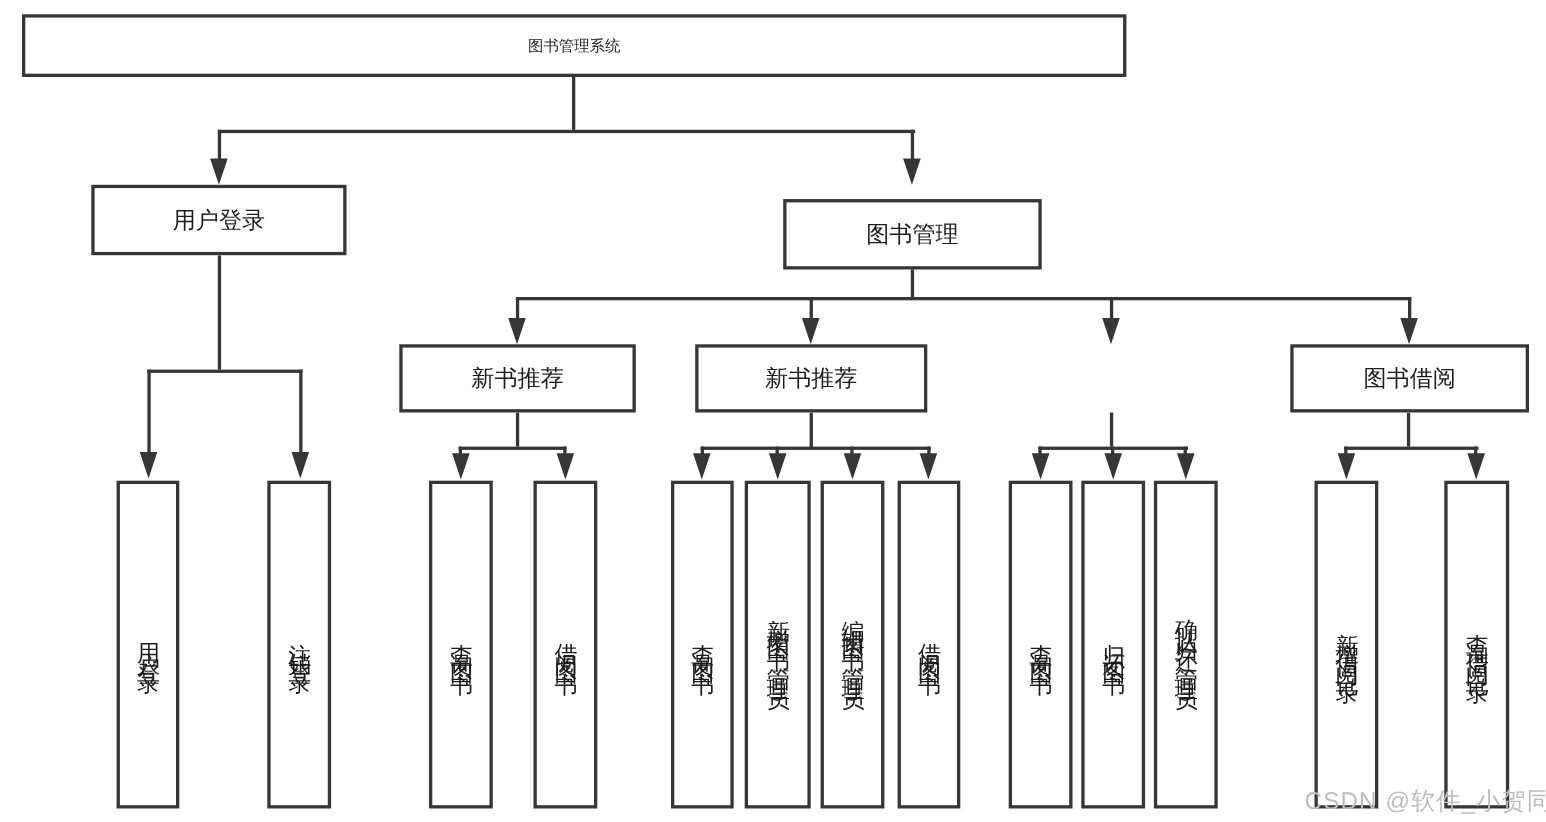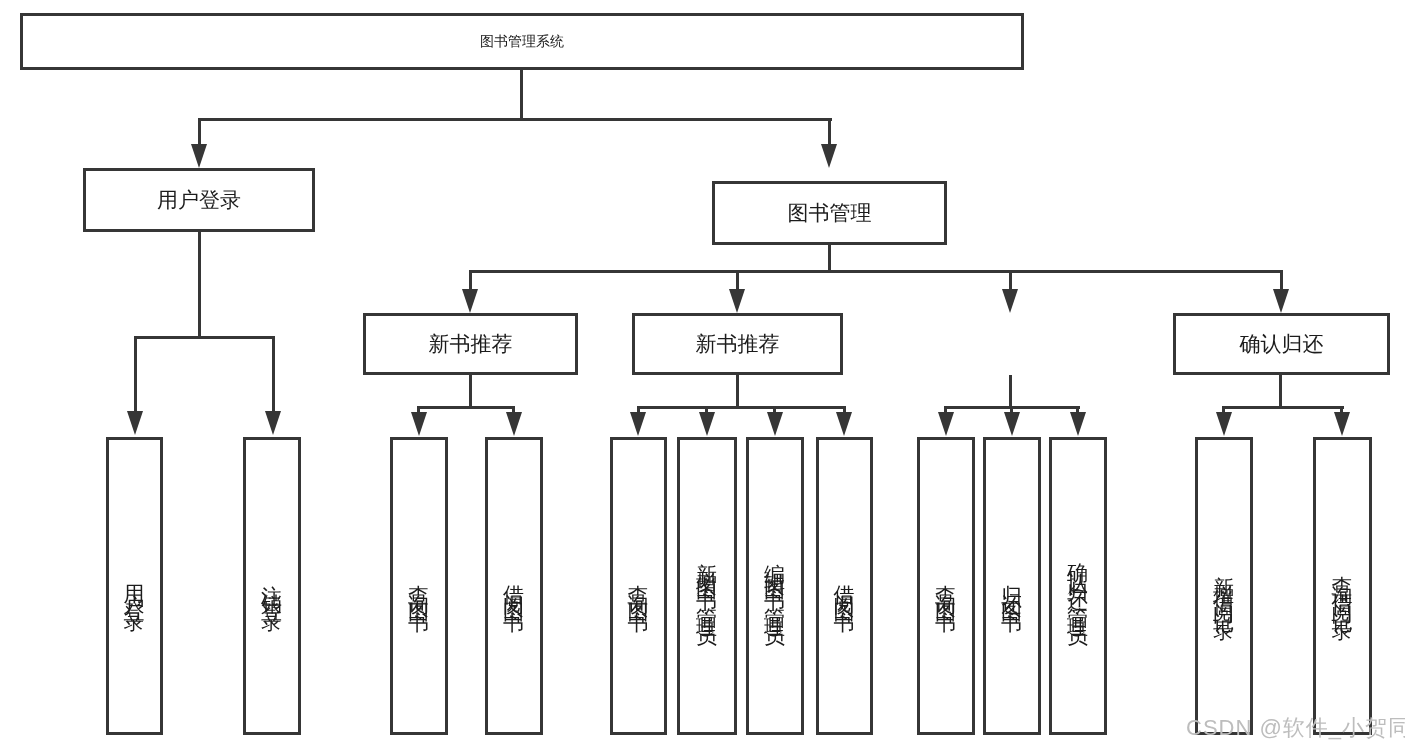--- a/index.html
+++ b/index.html
@@ -130,21 +130,21 @@
     <span class="node-label">图书管理</span>
   </div>
 
   <div class="box" style="left:363px;top:313px;width:215px;height:62px;">
     <span class="node-label">新书推荐</span>
   </div>
   <div class="box" style="left:632px;top:313px;width:211px;height:62px;">
     <span class="node-label">新书推荐</span>
   </div>
   <div class="box" style="left:1173px;top:313px;width:217px;height:62px;">
-    <span class="node-label">确认归还</span>
+    <span class="node-label">图书借阅</span>
   </div>
 
   <div class="box" style="left:106px;top:437px;width:57px;height:298px;">
     <span class="vtext">用户登录</span>
   </div>
   <div class="box" style="left:243px;top:437px;width:58px;height:298px;">
     <span class="vtext">注销登录</span>
   </div>
 
   <div class="box" style="left:390px;top:437px;width:58px;height:298px;">

